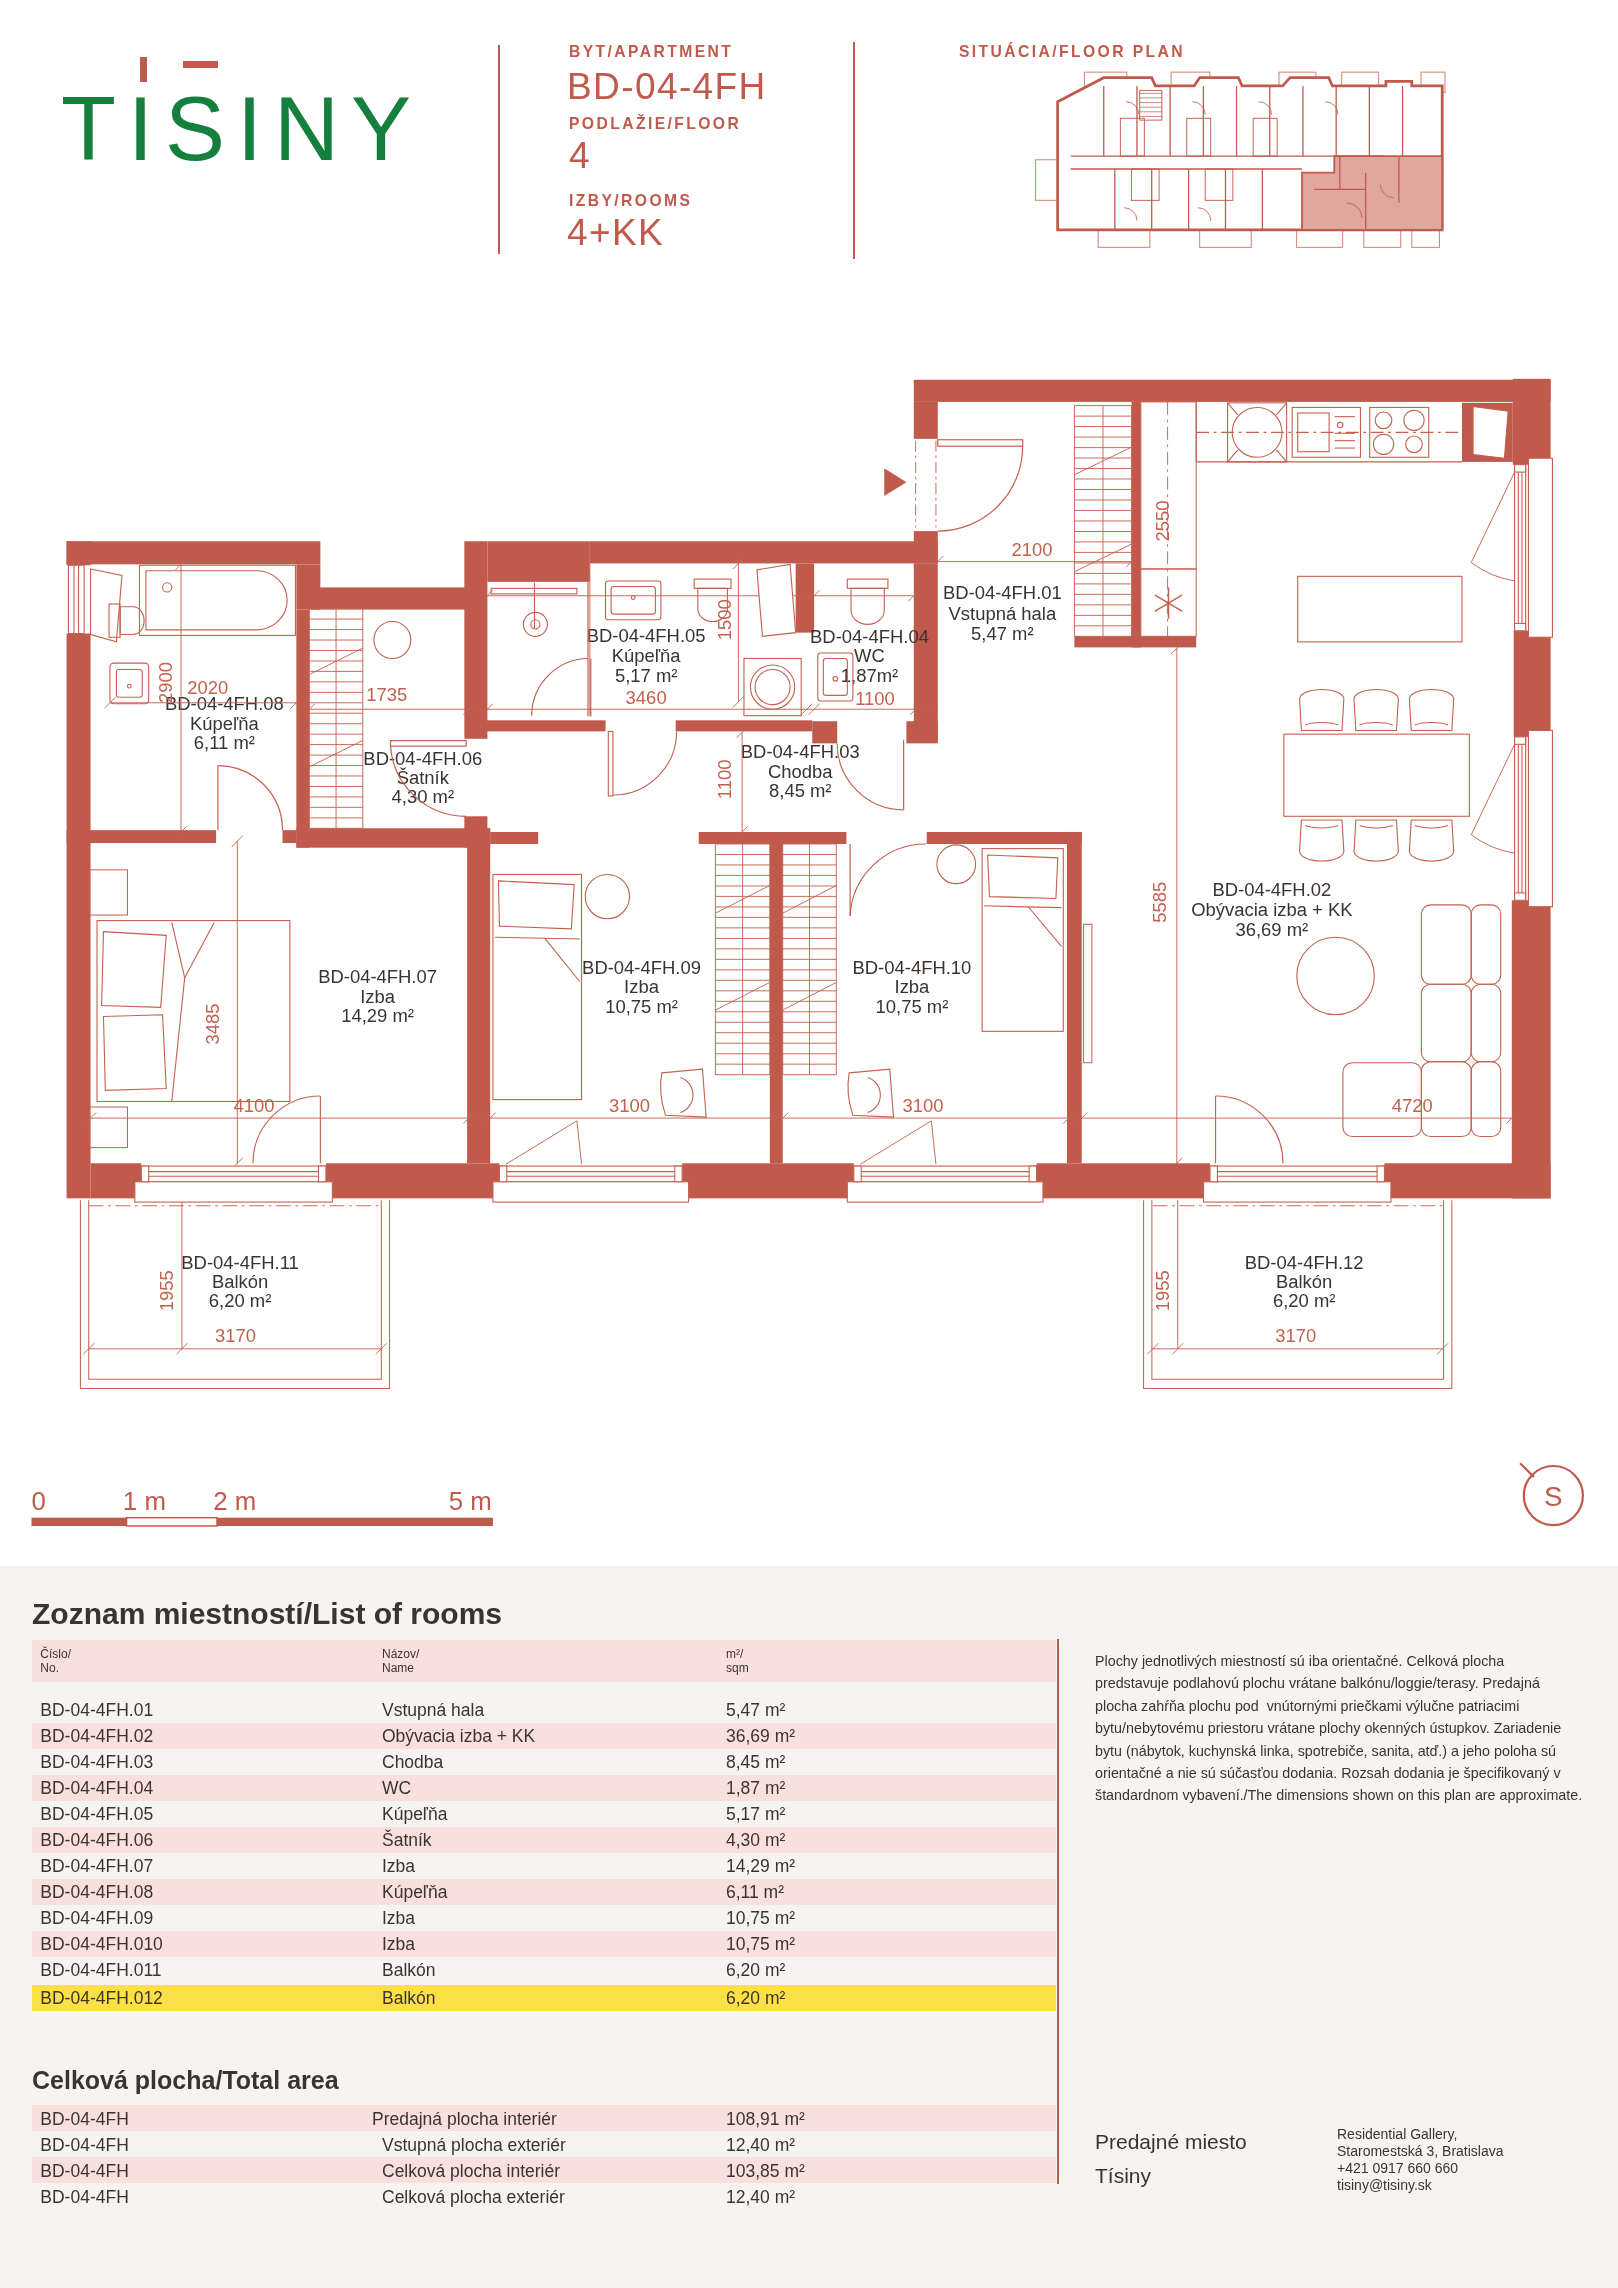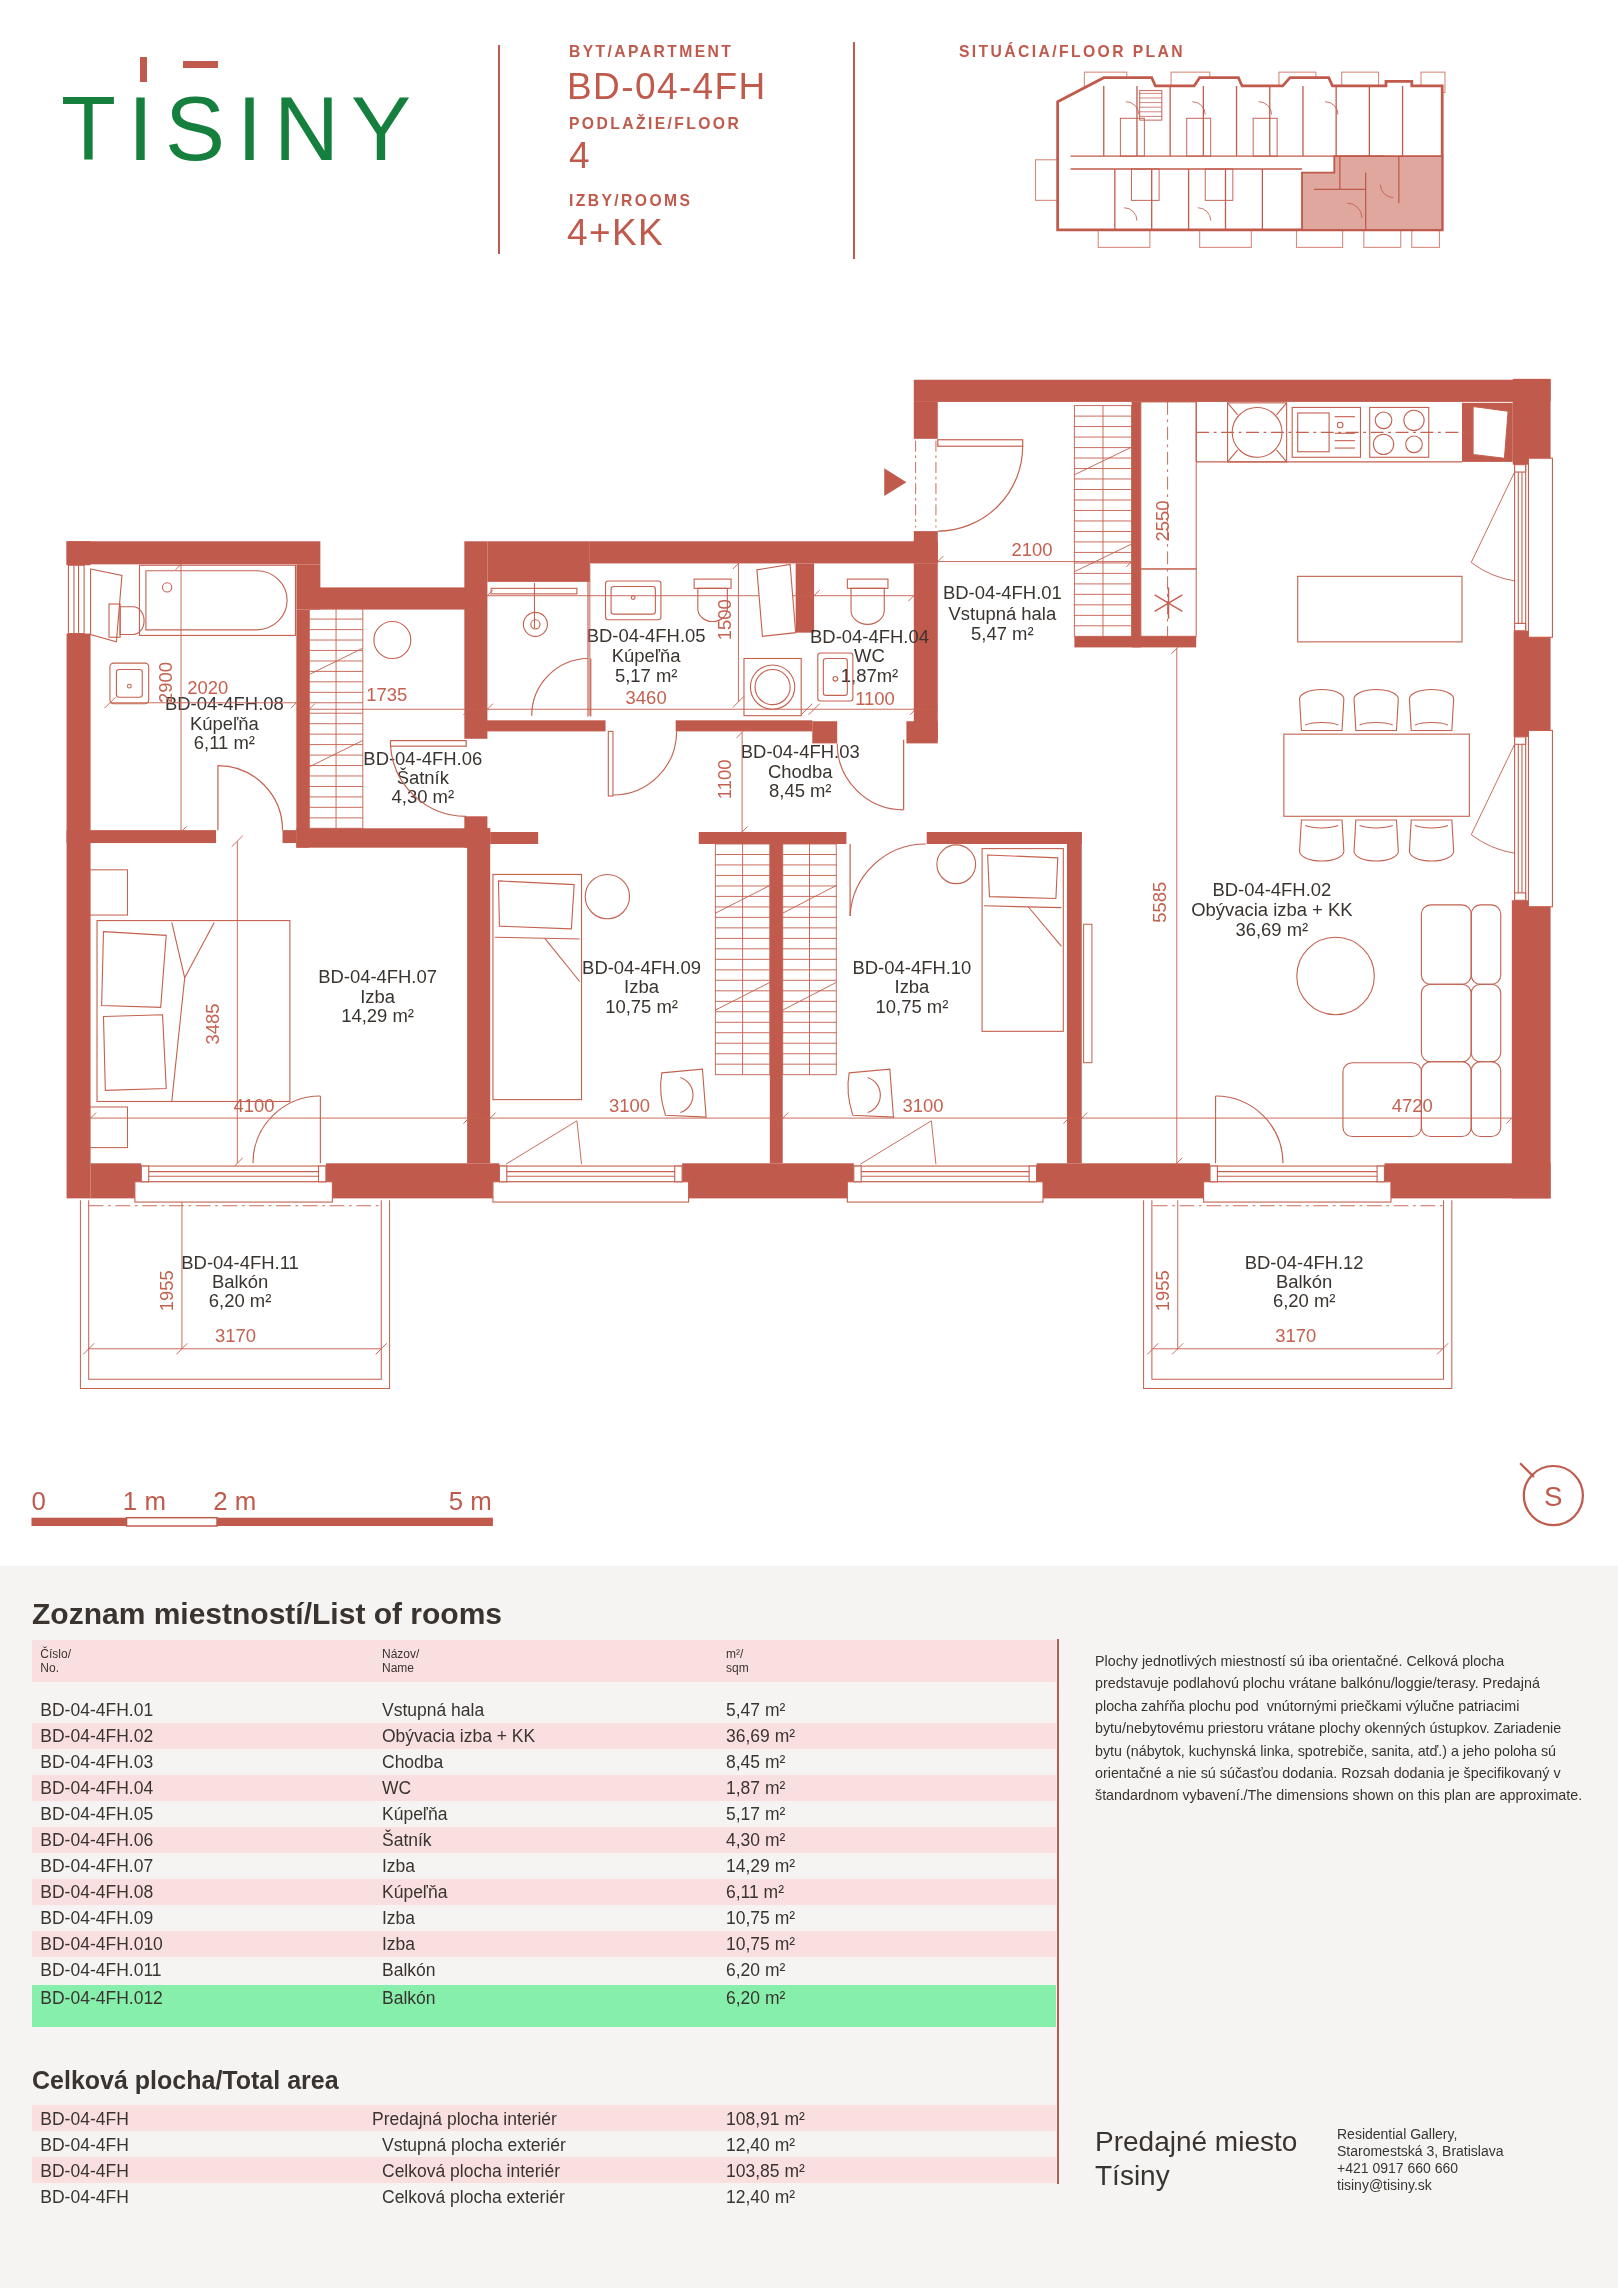--- a/index.html
+++ b/index.html
@@ -852,21 +852,21 @@
     <div style="background:#f9e0de;height:26px;position:relative">
       <div style="position:absolute;left:8.3px;top:3.7px">BD-04-4FH.010</div>
       <div style="position:absolute;left:350px;top:3.7px">Izba</div>
       <div style="position:absolute;left:694px;top:3.7px">10,75 m²</div>
     </div>
     <div style="background:transparent;height:28px;position:relative">
       <div style="position:absolute;left:8.3px;top:3.7px">BD-04-4FH.011</div>
       <div style="position:absolute;left:350px;top:3.7px">Balkón</div>
       <div style="position:absolute;left:694px;top:3.7px">6,20 m²</div>
     </div>
-    <div style="background:#86efac;height:42px;position:relative">
+    <div style="background:#fde047;height:26px;position:relative">
       <div style="position:absolute;left:8.3px;top:3.7px">BD-04-4FH.012</div>
       <div style="position:absolute;left:350px;top:3.7px">Balkón</div>
       <div style="position:absolute;left:694px;top:3.7px">6,20 m²</div>
     </div>
   </div>
 
 <div class="abs" style="left:1057px;top:1639px;width:1.8px;height:545px;background:#c05a4c"></div>
 
 <div class="abs" style="left:1095px;top:1650px;width:517px;font-size:14.3px;line-height:22.4px;color:#3a3430">Plochy jednotlivých miestností sú iba orientačné. Celková plocha<br>predstavuje podlahovú plochu vrátane balkónu/loggie/terasy. Predajná<br>plocha zahŕňa plochu pod&nbsp; vnútornými priečkami výlučne patriacimi<br>bytu/nebytovému priestoru vrátane plochy okenných ústupkov. Zariadenie<br>bytu (nábytok, kuchynská linka, spotrebiče, sanita, atď.) a jeho poloha sú<br>orientačné a nie sú súčasťou dodania. Rozsah dodania je špecifikovaný v<br>štandardnom vybavení./The dimensions shown on this plan are approximate.</div>
 
@@ -888,16 +888,16 @@
       <div style="position:absolute;left:350px;top:3.7px">Celková plocha interiér</div>
       <div style="position:absolute;left:694px;top:3.7px">103,85 m²</div>
     </div>
     <div style="background:transparent;height:26px;position:relative">
       <div style="position:absolute;left:8.3px;top:3.7px">BD-04-4FH</div>
       <div style="position:absolute;left:350px;top:3.7px">Celková plocha exteriér</div>
       <div style="position:absolute;left:694px;top:3.7px">12,40 m²</div>
     </div>
   </div>
 
-<div class="abs" style="left:1095px;top:2125px;font-size:28px;line-height:34px;color:#3a3430">Predajné miesto<br>Tísiny</div>
+<div class="abs" style="left:1095px;top:2125px;font-size:21px;line-height:34px;color:#3a3430">Predajné miesto<br>Tísiny</div>
 
 <div class="abs" style="left:1337px;top:2126px;font-size:14px;line-height:17px;color:#3a3430">Residential Gallery,<br>Staromestská 3, Bratislava<br>+421 0917 660 660<br>tisiny@tisiny.sk</div>
 
 
 </body></html>

